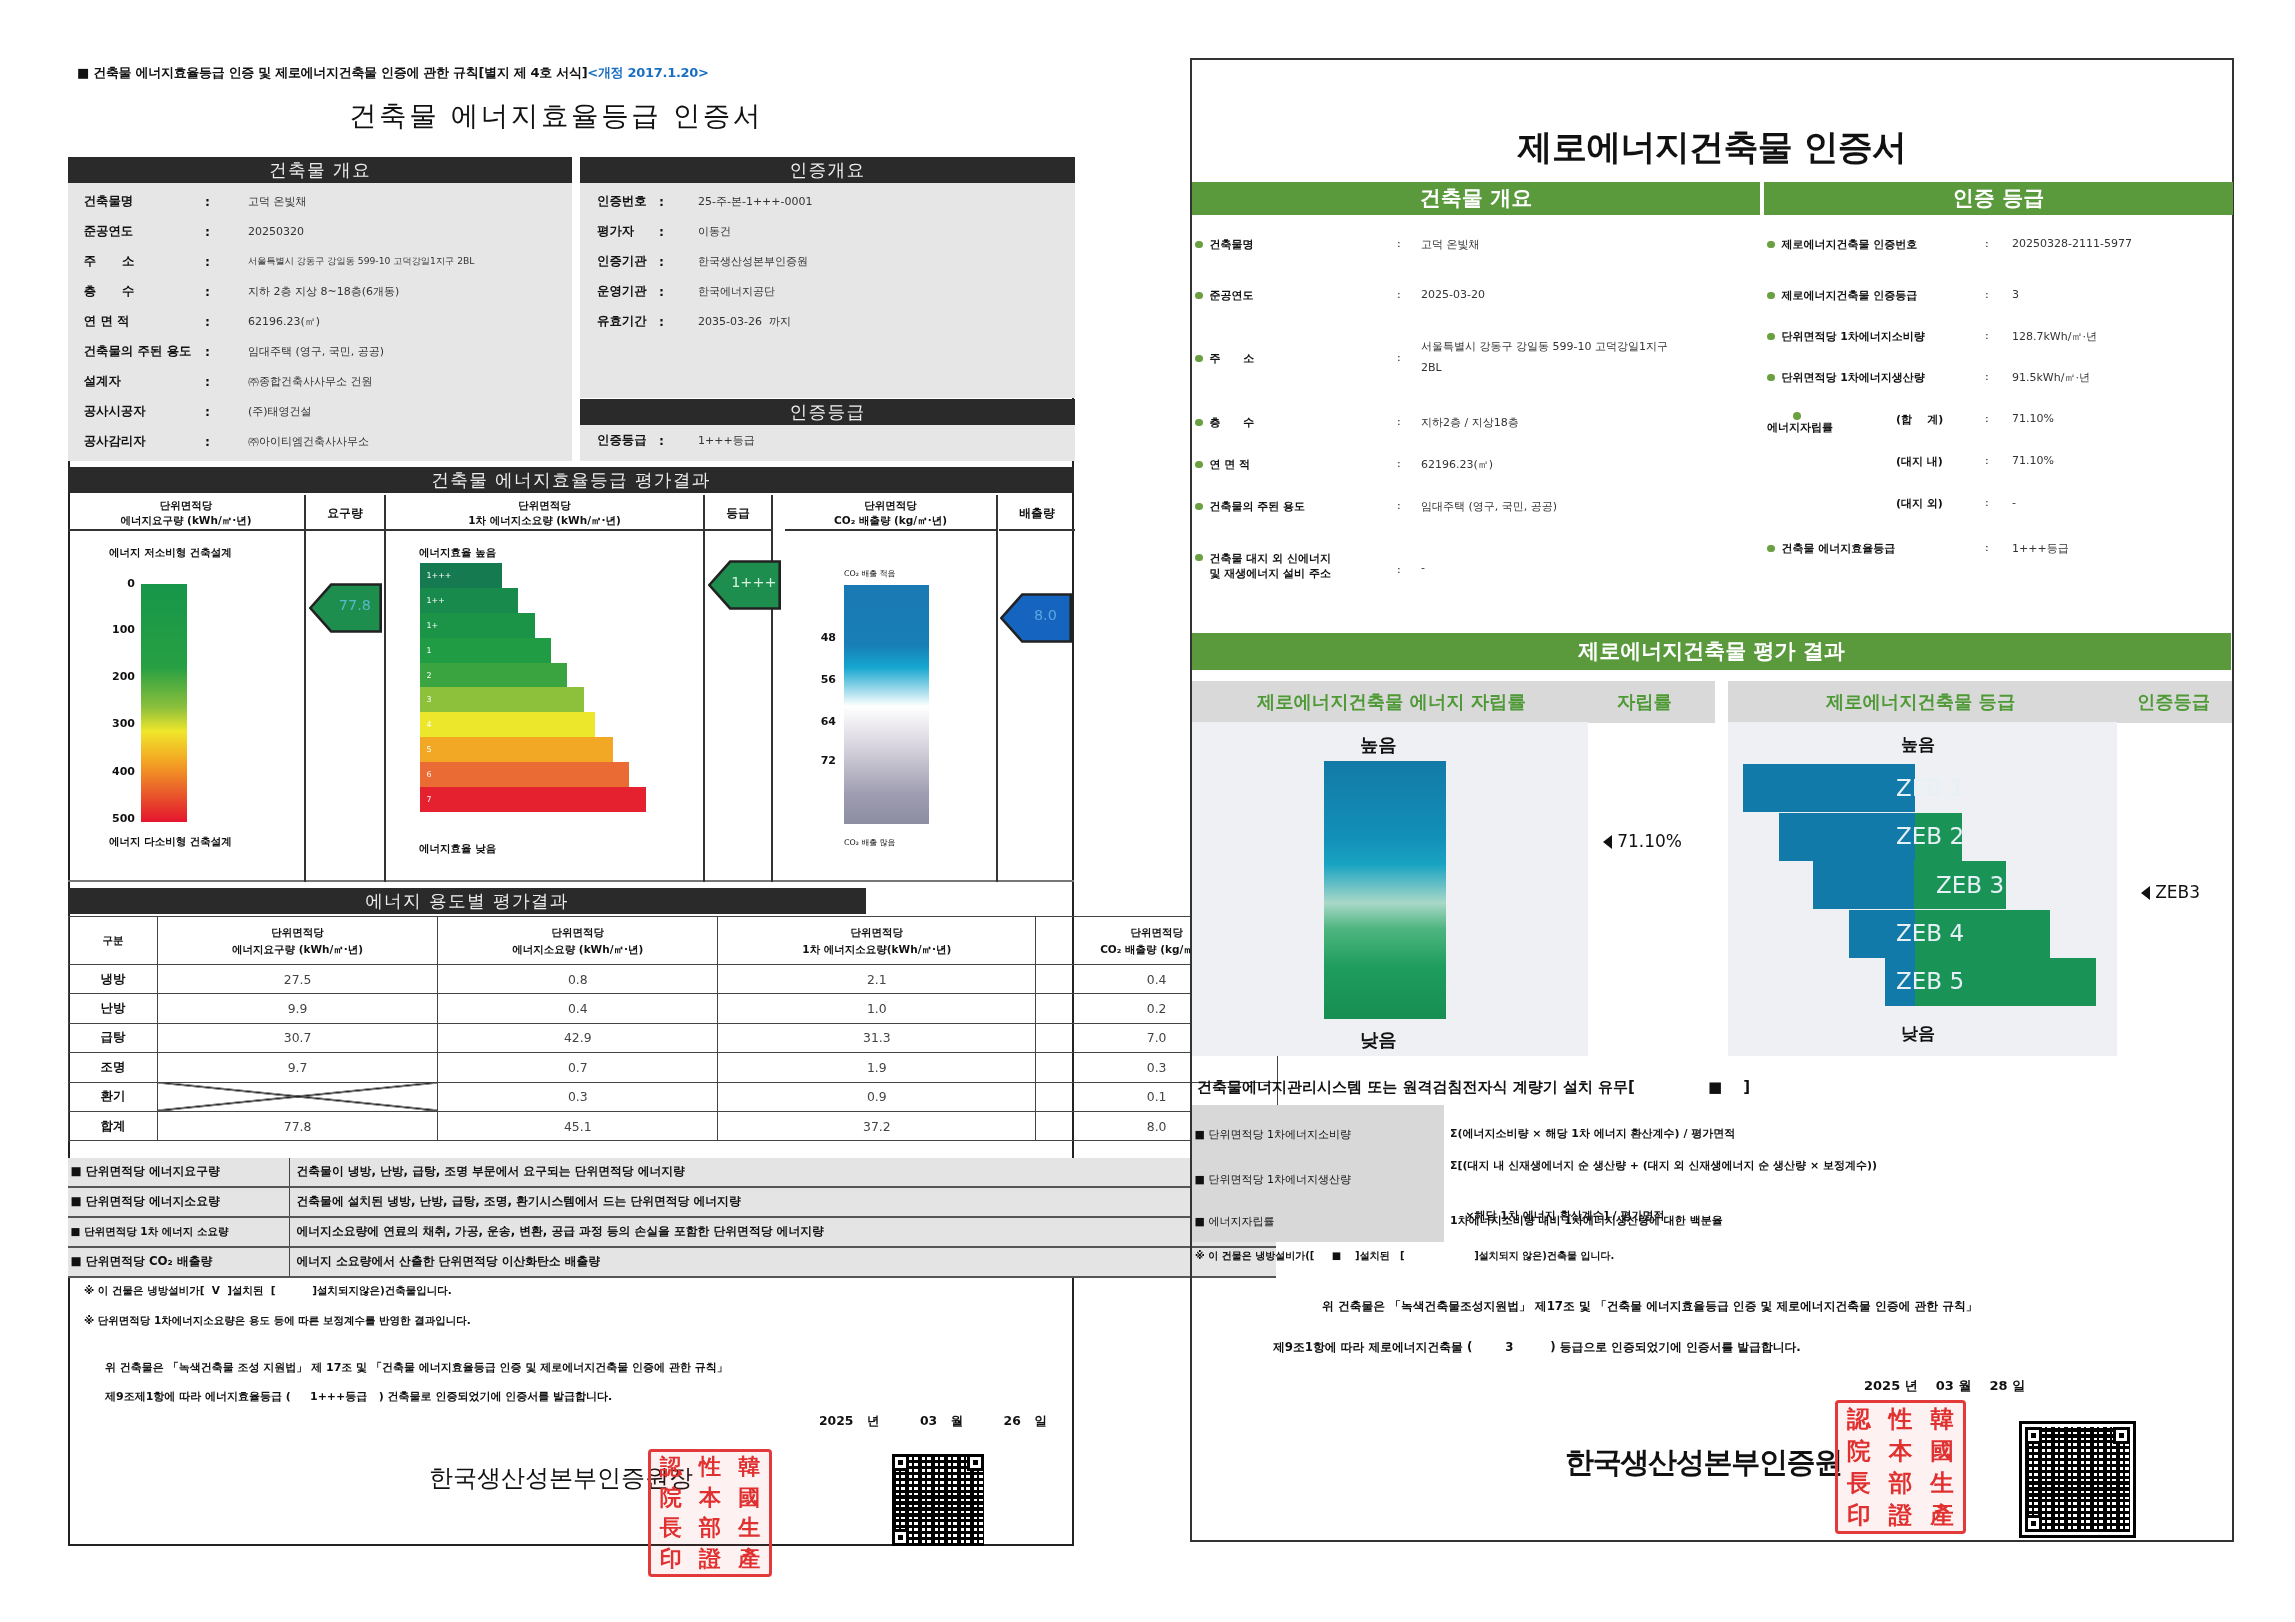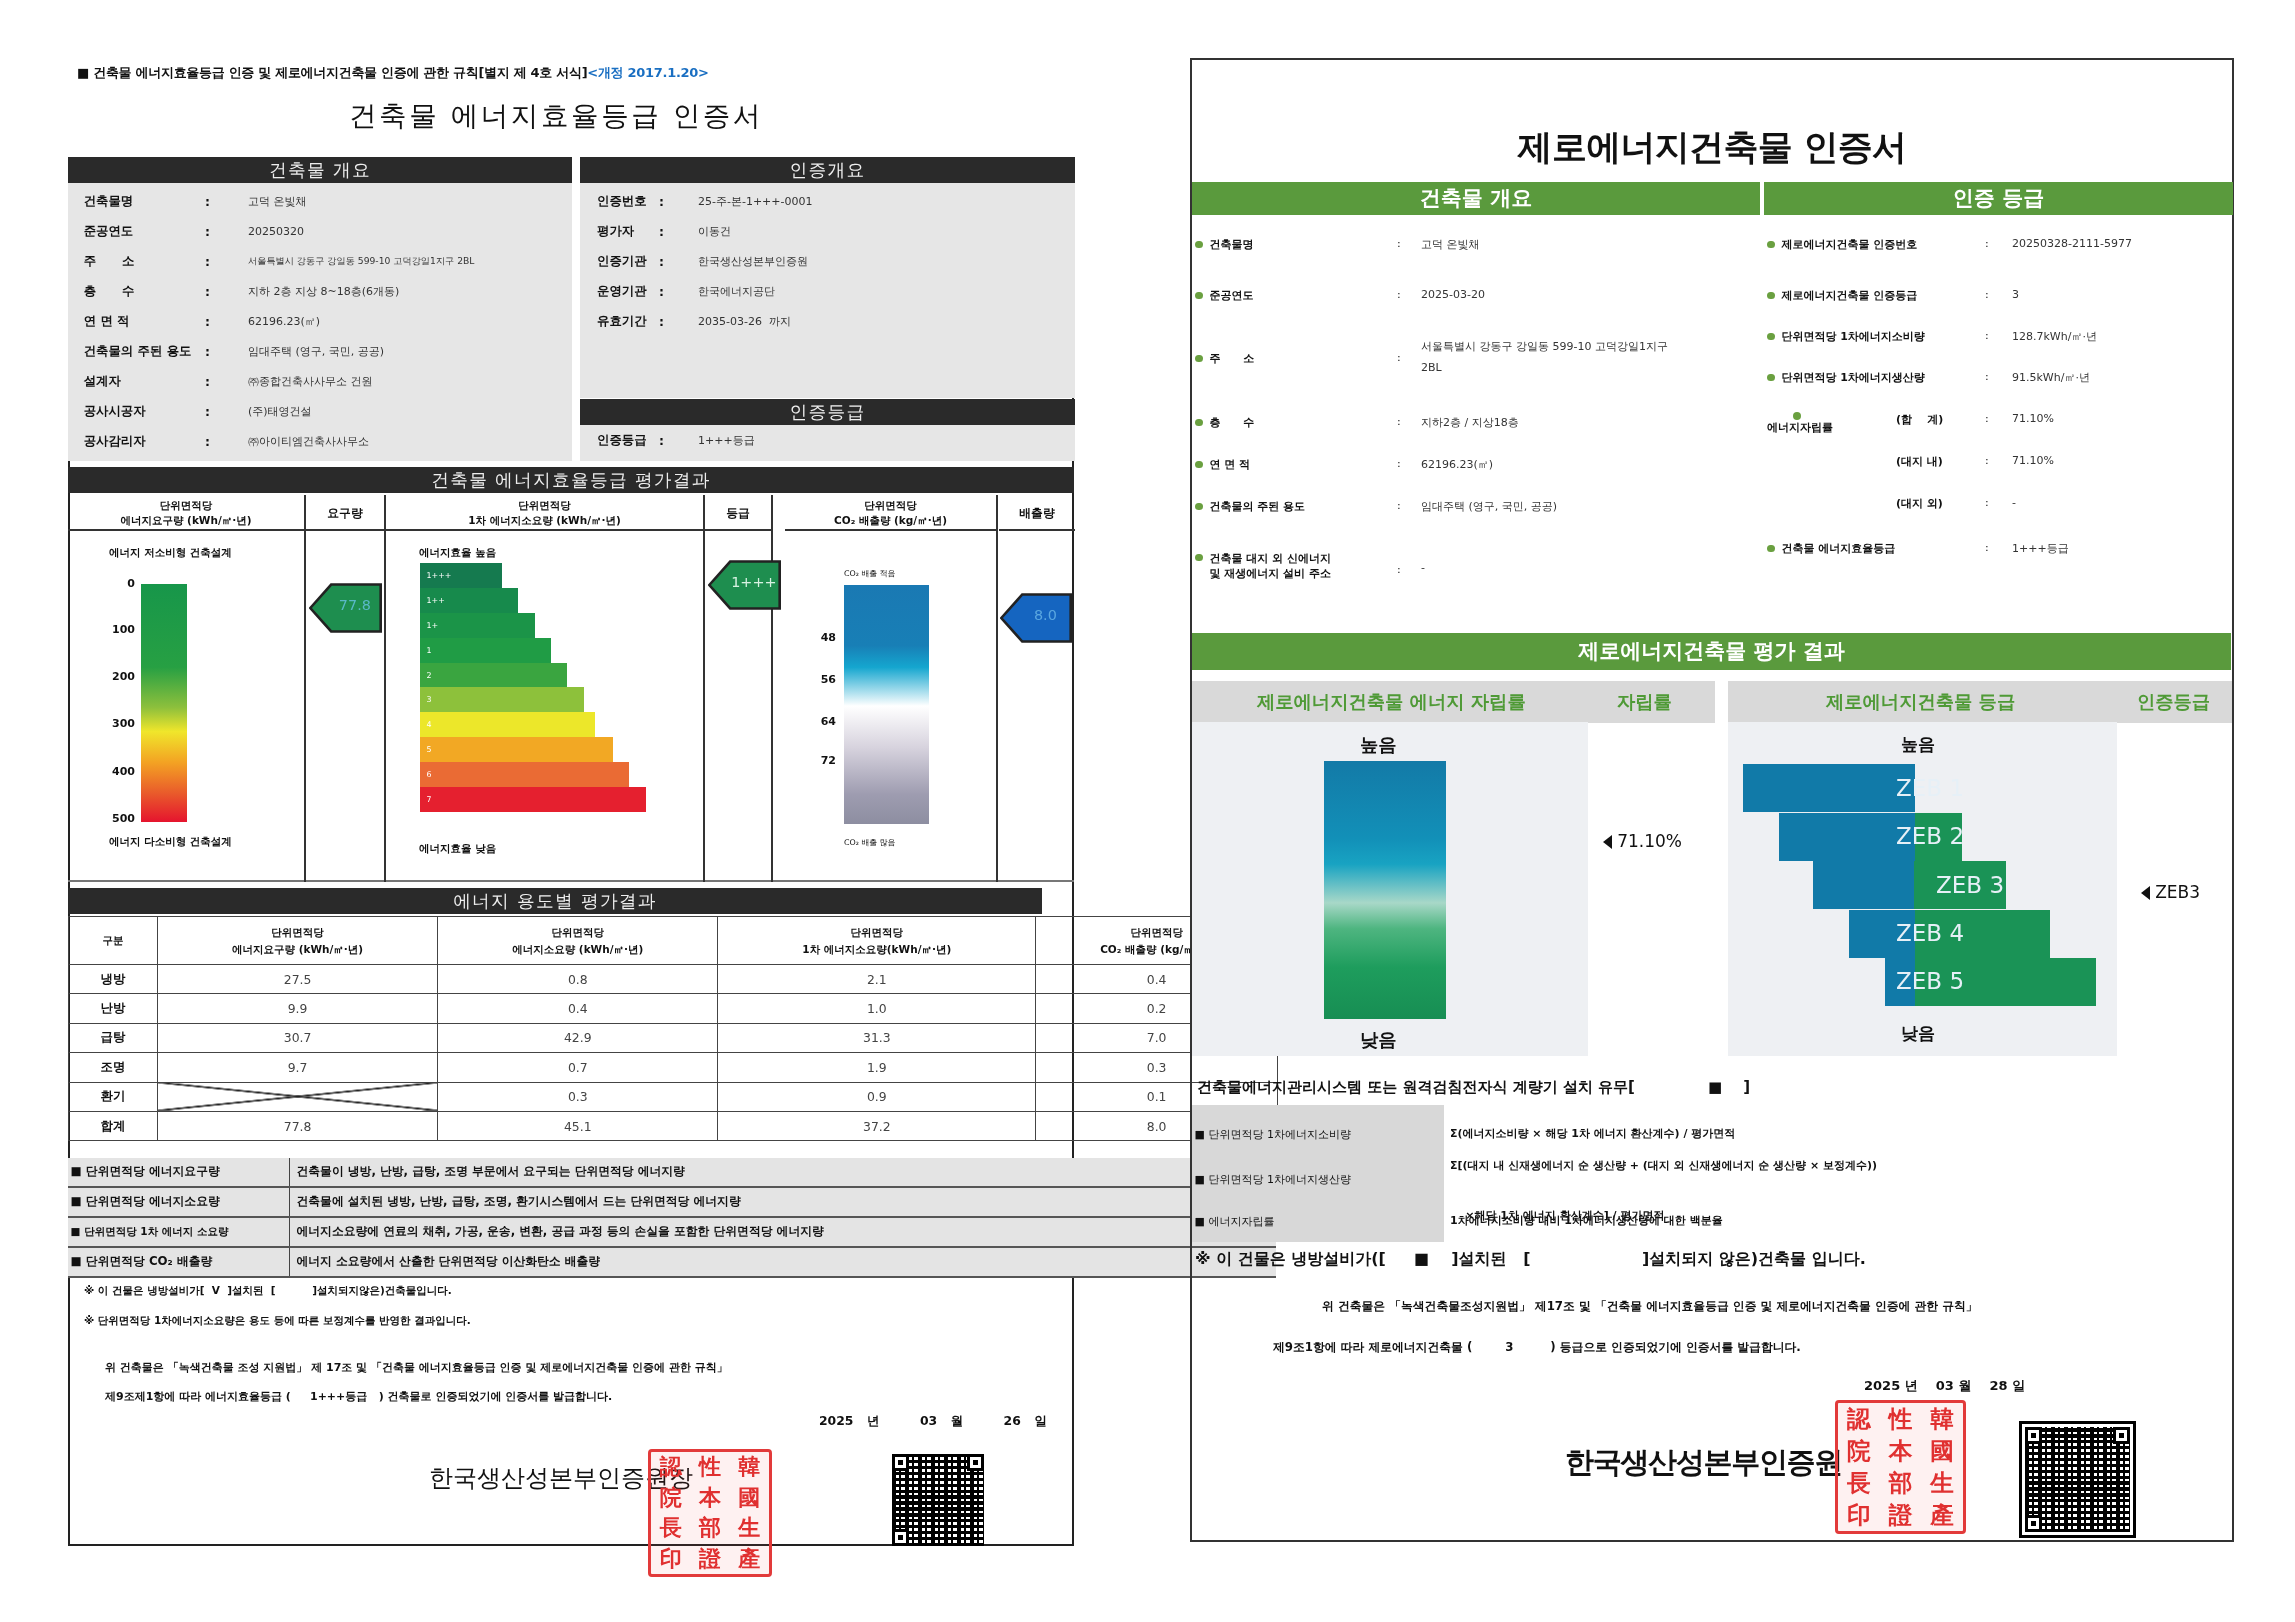--- a/index.html
+++ b/index.html
@@ -35,21 +35,21 @@
   .tick { position: absolute; font-size: 11px; font-weight: bold; text-align: right; width: 26px; }
   .demand-bar { position: absolute; width: 46px; background: linear-gradient(to bottom, #17964a 0%, #27a043 35%, #8ec03c 52%, #f0e62b 62%, #f3a223 75%, #e95a2b 88%, #e5142e 100%); }
   .arrow { position: absolute; }
   .arrow .tag { position: absolute; color: #5ab8c7; font-size: 14.4px; text-align: center; }
 
   .step { position: absolute; height: 25px; color: #fff; font-size: 7.9px; padding-left: 6.5px; line-height: 25px; }
 
   .co2-bar-top { position: absolute; background: linear-gradient(to bottom, #1a79b3 0%, #187fb6 50%, #15a6cf 68%, #ffffff 100%); }
   .co2-bar-bot { position: absolute; background: linear-gradient(to bottom, #ffffff 0%, #d7d3de 35%, #9e9cb0 75%, #8d8ea1 100%); }
 
-  .use-head { position: absolute; left: 68px; top: 888px; width: 974px; }
+  .use-head { position: absolute; left: 68px; top: 888px; width: 798px; }
   table.use { position: absolute; left: 68px; top: 916px; width: 1210px; border-collapse: collapse; font-size: 12.4px; }
   table.use th, table.use td { border: 1.3px solid #444; text-align: center; }
   table.use th { height: 48px; font-size: 10.5px; font-weight: bold; line-height: 17px; }
   table.use td { height: 29.4px; color: #444; }
   table.use td.rowh { font-weight: bold; color: #111; width: 89px; }
   td.xcell { background: linear-gradient(to top right, transparent 48%, #222 49%, #222 51%, transparent 52%), linear-gradient(to bottom right, transparent 48%, #222 49%, #222 51%, transparent 52%); }
 
   .def-table { position: absolute; left: 68px; top: 1158px; width: 1208px; }
   .def-row { display: flex; height: 30px; background: #e4e4e4; border-bottom: 2.6px solid #555; align-items: center; font-size: 11.8px; font-weight: bold; }
   .def-row .dk { width: 222px; padding-left: 2.6px; border-right: 1.3px solid #444; height: 100%; display: flex; align-items: center; }
@@ -548,21 +548,21 @@
   <div style="position:absolute; left:0; top:0; width:252px; height:137px; background:#d8d8d8;"></div>
   <div style="position:absolute; left:2.6px; top:22px; font-size:11px;">■ 단위면적당 1차에너지소비량</div>
   <div class="r-def-v" style="top:18.3px;">Σ(에너지소비량 × 해당 1차 에너지 환산계수) / 평가면적</div>
   <div style="position:absolute; left:2.6px; top:67px; font-size:11px;">■ 단위면적당 1차에너지생산량</div>
   <div class="r-def-v" style="top:50px;">Σ[(대지 내 신재생에너지 순 생산량 + (대지 외 신재생에너지 순 생산량 × 보정계수))</div>
   <div class="r-def-v" style="top:71px; white-space:pre;margin-top:29px;">    ×해당 1차 에너지 환산계수] / 평가면적</div>
   <div style="position:absolute; left:2.6px; top:109px; font-size:11px;">■ 에너지자립률</div>
   <div class="r-def-v" style="top:105px;">1차에너지소비량 대비 1차에너지생산량에 대한 백분율</div>
 </div>
 
-<div style="position:absolute; left:1195px; top:1249px; font-size:16px; font-weight:bold; white-space:pre;">※ 이 건물은 냉방설비가([     ■    ]설치된   [                    ]설치되지 않은)건축물 입니다.</div>
+<div style="position:absolute; left:1195px; top:1249px; font-size:10px; font-weight:bold; white-space:pre;">※ 이 건물은 냉방설비가([     ■    ]설치된   [                    ]설치되지 않은)건축물 입니다.</div>
 <div style="position:absolute; left:1322px; top:1299px; font-size:11.8px; font-weight:bold;">위 건축물은 「녹색건축물조성지원법」 제17조 및 「건축물 에너지효율등급 인증 및 제로에너지건축물 인증에 관한 규칙」</div>
 <div style="position:absolute; left:1273px; top:1340px; font-size:11.8px; font-weight:bold; white-space:pre;">제9조1항에 따라 제로에너지건축물 (        3         ) 등급으로 인증되었기에 인증서를 발급합니다.</div>
 <div style="position:absolute; left:1864px; top:1377px; font-size:13px; font-weight:bold; white-space:pre;">2025 년    03 월    28 일</div>
 <div style="position:absolute; left:1565px; top:1443px; font-size:29px; font-weight:bold; letter-spacing:-1.3px;">한국생산성본부인증원</div>
 
 <div class="seal" style="left:1835px; top:1400px; width:131px; height:134px; font-size:23.6px;">
   <span>認</span>
     <span>性</span>
     <span>韓</span>
   <span>院</span>

